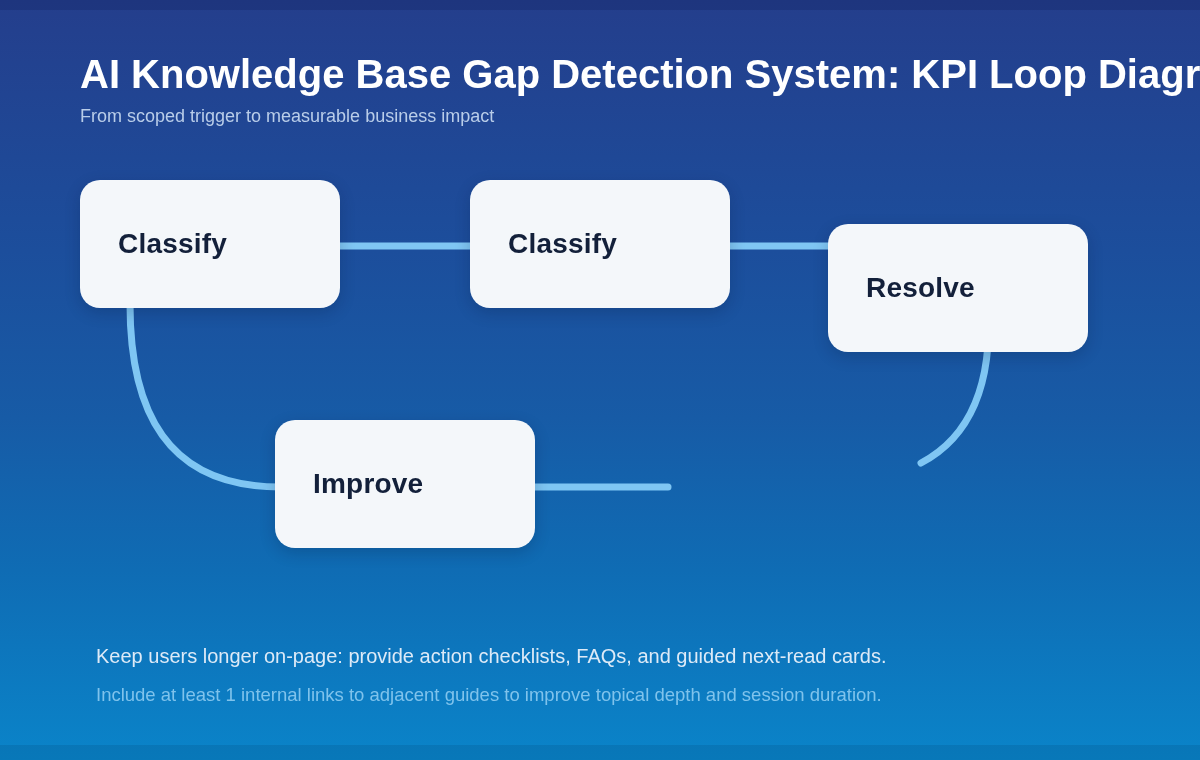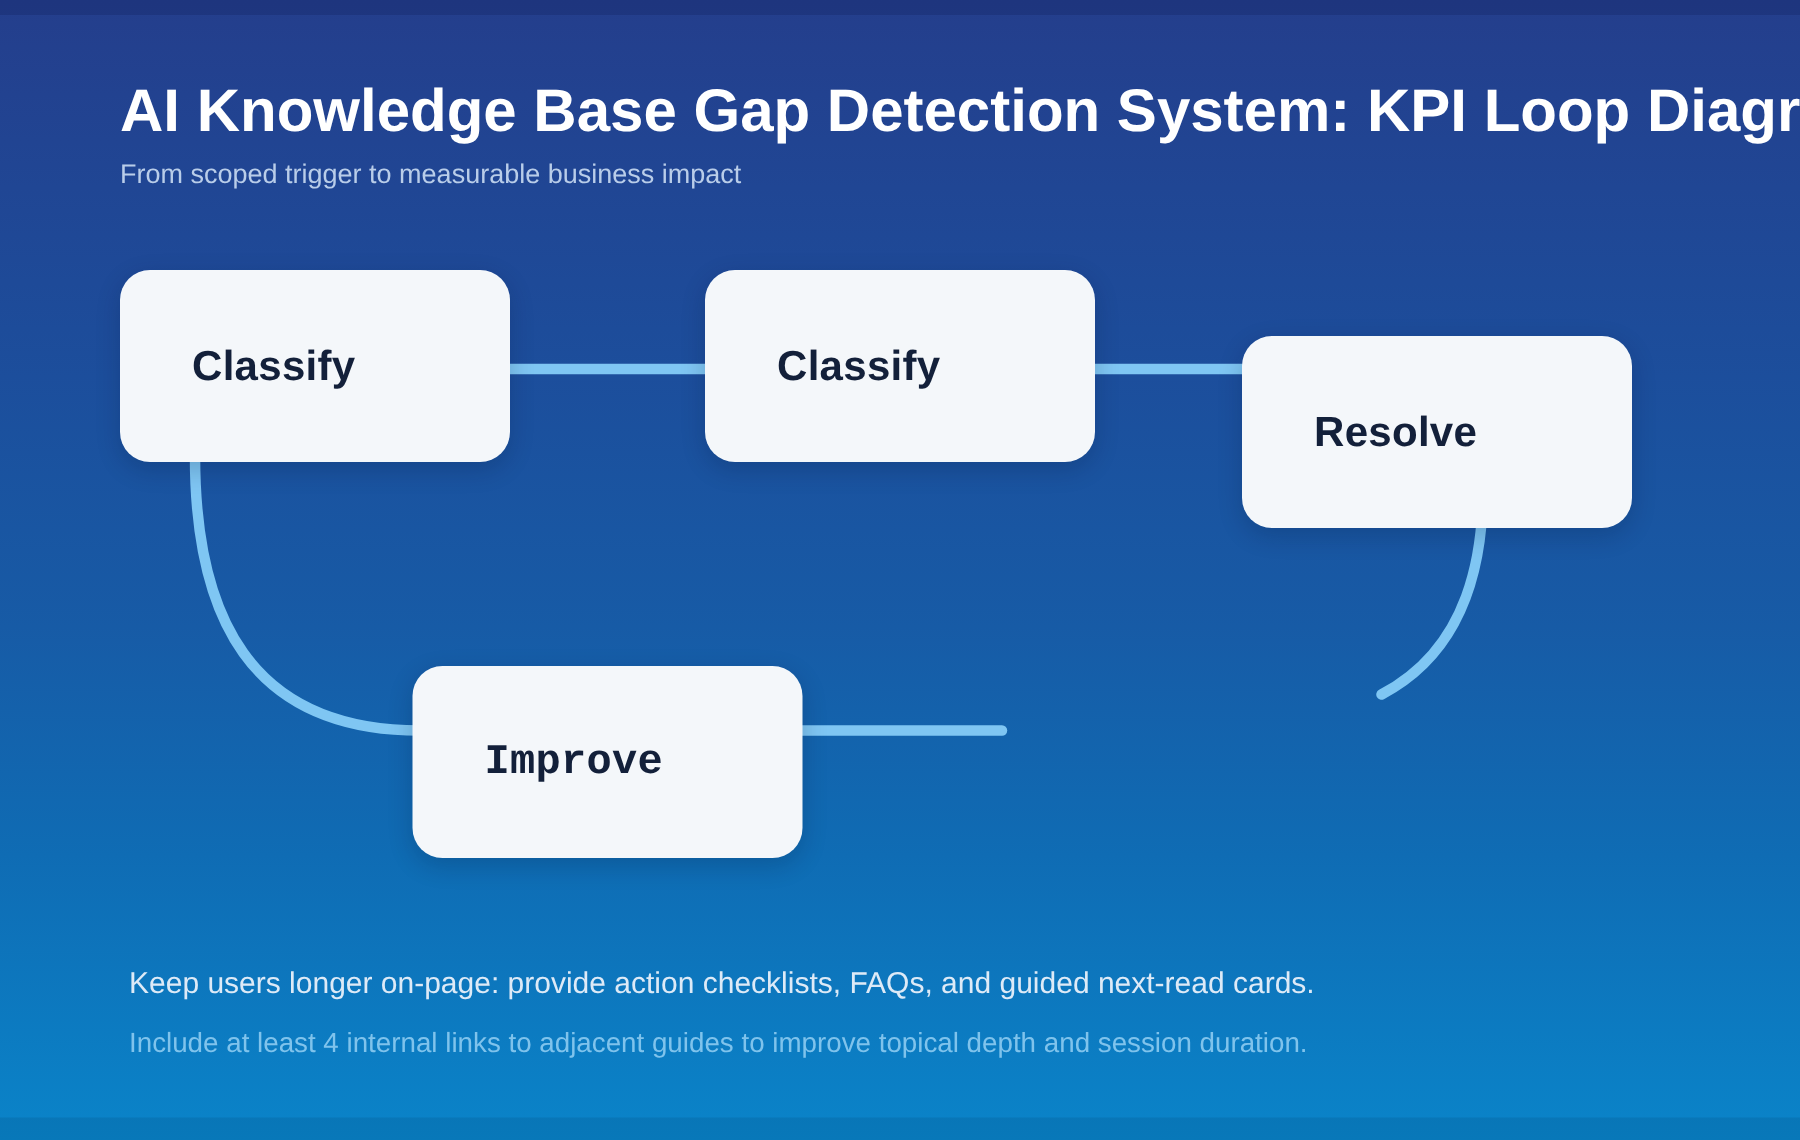--- a/index.html
+++ b/index.html
@@ -30,31 +30,31 @@
   .subtitle{
     color:var(--subtitle-text);font-size:18px;font-weight:normal;
     margin:10px 0 0 0;white-space:nowrap;
   }
   .diagram{position:absolute;left:0;top:0;width:1200px;height:760px;}
   .connectors{position:absolute;left:0;top:0;z-index:1;}
   .node{
     position:absolute;width:260px;height:128px;z-index:2;
     background:var(--node-bg);border-radius:20px;
     box-shadow:0 5px 16px rgba(3,20,51,0.20);
-    display:flex;align-items:center;padding-left:48px;box-sizing:border-box;
+    display:flex;align-items:center;padding-left:38px;box-sizing:border-box;
   }
   .node-label{
     color:var(--node-text);font-size:28px;font-weight:bold;letter-spacing:0.2px;
   }
   .node-classify{left:80px;top:180px;}
   .node-respond{left:470px;top:180px;}
   .node-resolve{left:828px;top:180px;margin-top:44px;}
-  .node-improve{left:275px;top:444px;font-family:Liberation Mono, monospace;}
+  .node-improve{left:275px;top:420px;}
   .node-kpi-review{left:665px;top:420px;}
-  .notes{position:absolute;left:86px;top:645px;width:1060px;}
+  .notes{position:absolute;left:96px;top:645px;width:1060px;}
   .note-line1{
     color:var(--note1-text);font-size:20px;margin:0 0 16px 0;white-space:nowrap;
   }
   .note-line2{
     color:var(--note2-text);font-size:18.5px;margin:0;white-space:nowrap;
   }
 </style>
 </head>
 <body>
 
@@ -83,16 +83,16 @@
   <div class="node node-resolve">
     <span class="node-label">Resolve</span>
   </div>
   <div class="node node-improve">
     <span class="node-label">Improve</span>
   </div>
 </div>
 
 <div class="notes">
   <p class="note-line1">Keep users longer on-page: provide action checklists, FAQs, and guided next-read cards.</p>
-  <p class="note-line2">Include at least 4 internal links to adjacent guides to improve topical depth and session duration.</p>
+  <p class="note-line2">Include at least 1 internal links to adjacent guides to improve topical depth and session duration.</p>
 </div>
 
 <div class="bottom-strip"></div>
 
 </body></html>

